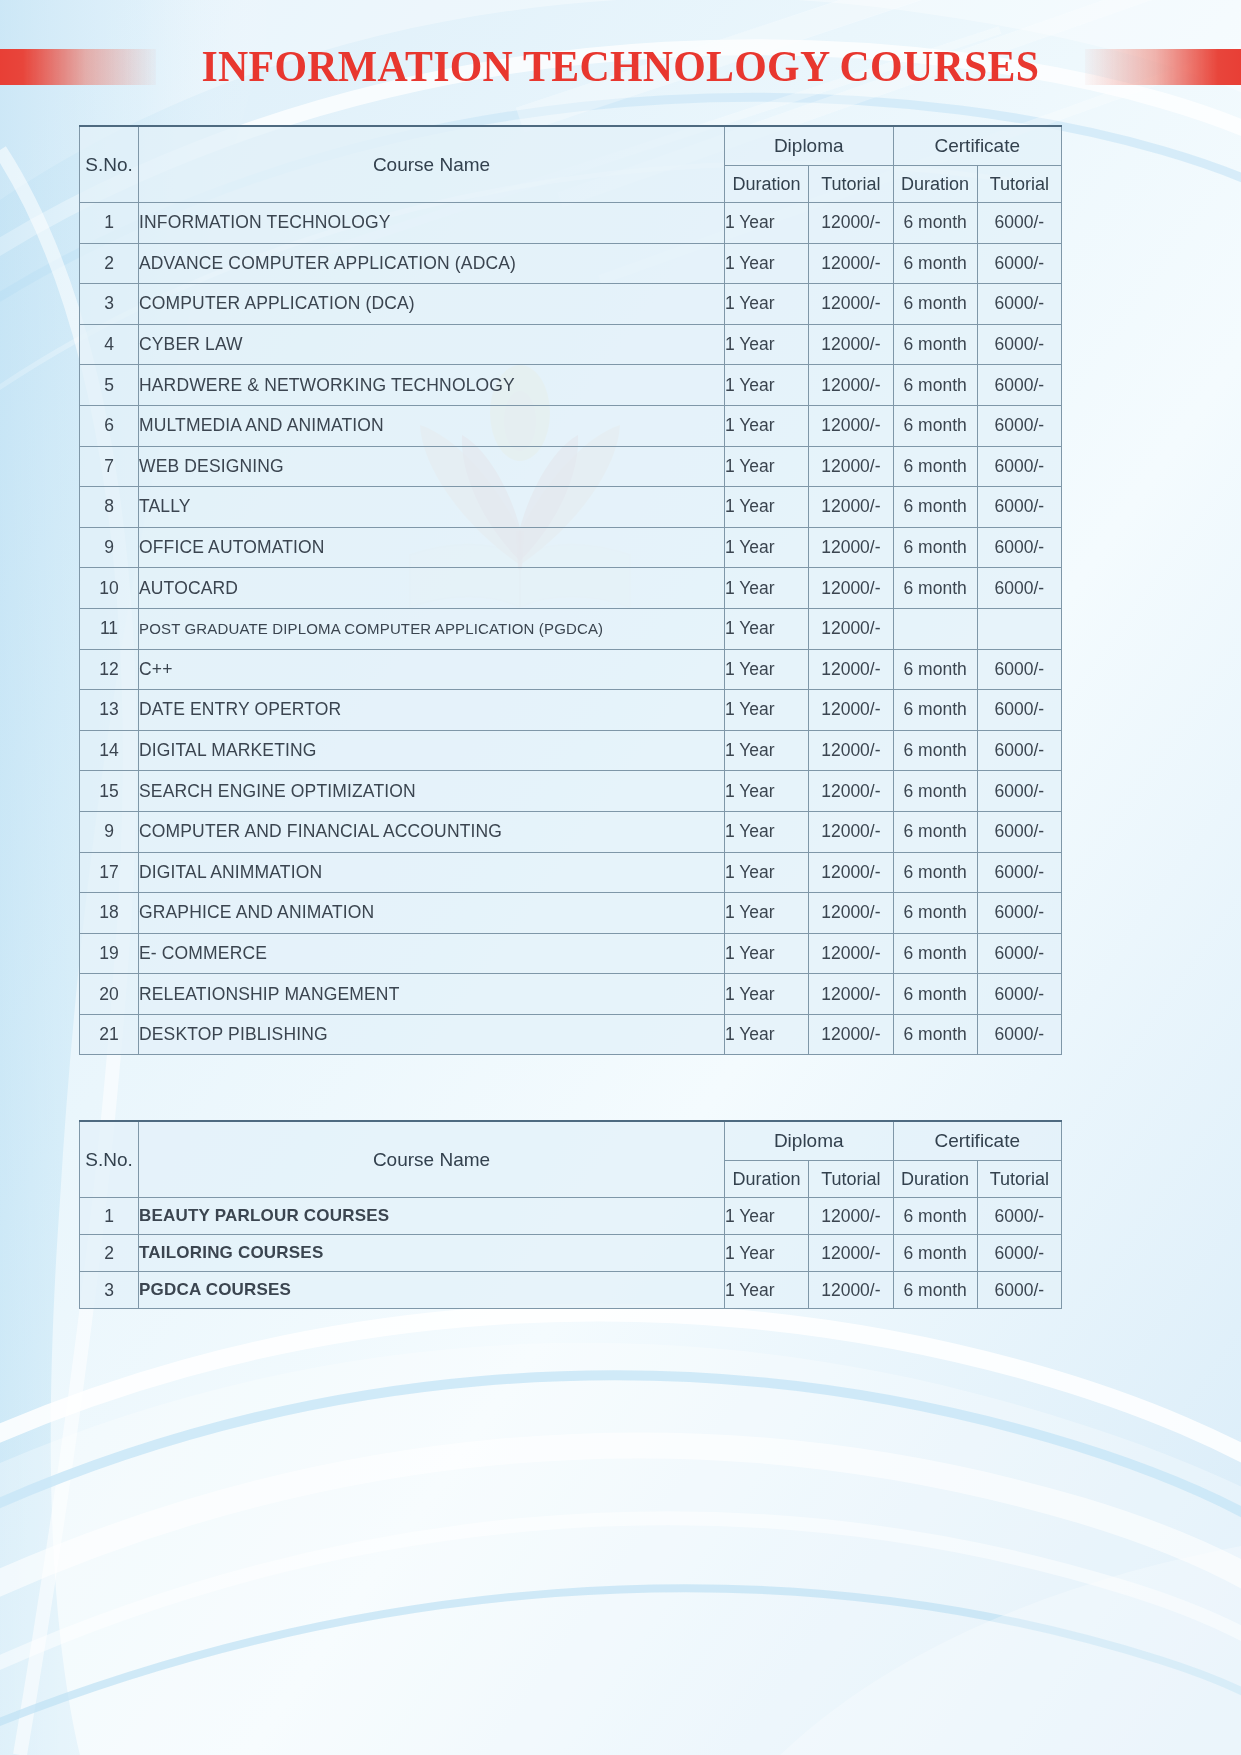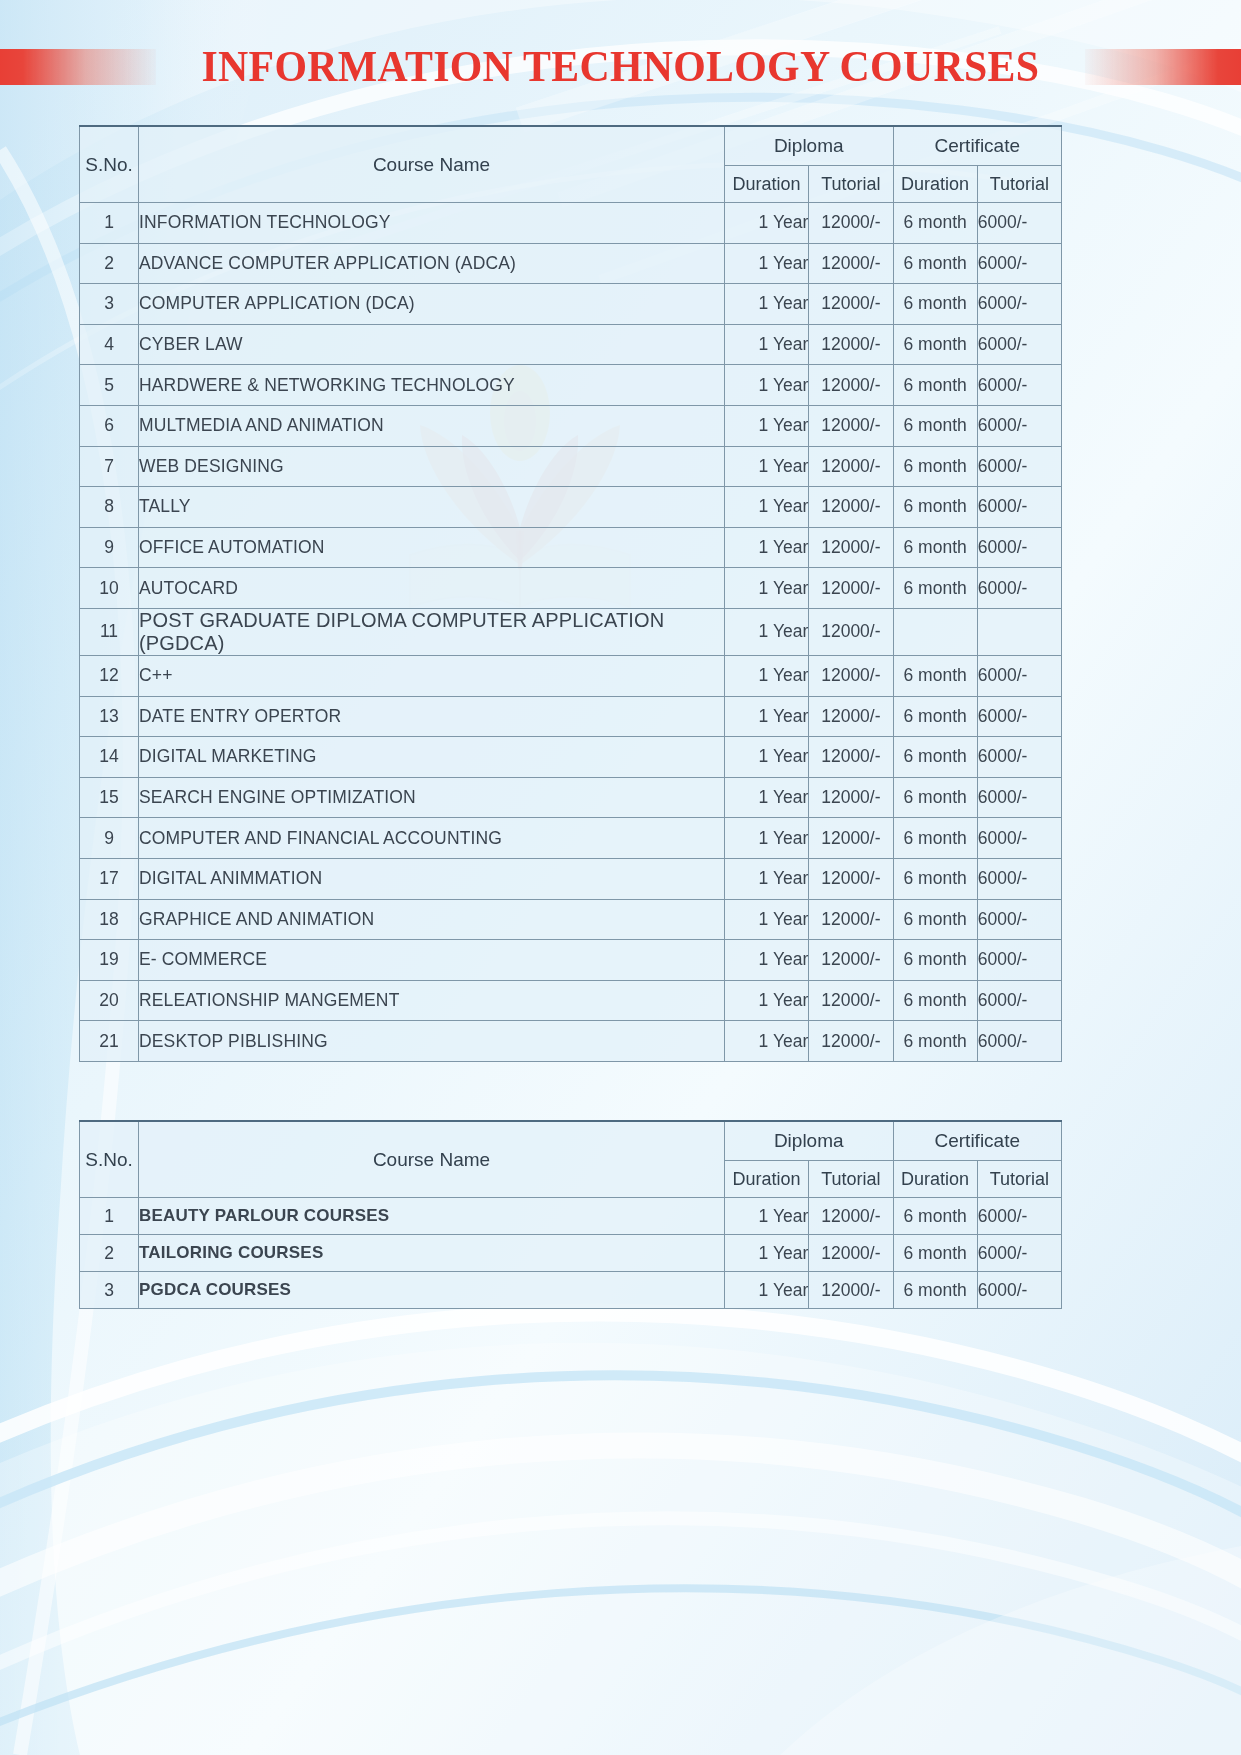--- a/index.html
+++ b/index.html
@@ -95,24 +95,24 @@
   .course-table td, .course-table th {
     border: 1px solid #7f97a8;
     padding: 0;
     font-weight: normal;
     background: rgba(226,242,250,0.50);
   }
   .course-table .outer-top td { border-top: 2px solid #4e6a80; }
 
   .c-sno    { width: 58px;  text-align: center; }
   .c-name   { width: 585px; text-align: left; padding-left: 14px; }
-  .c-d1     { width: 85px;  text-align: right; }
+  .c-d1     { width: 85px;  text-align: left; }
   .c-t1     { width: 85px;  text-align: center; }
   .c-d2     { width: 85px;  text-align: center; }
-  .c-t2     { width: 85px;  text-align: left; }
+  .c-t2     { width: 85px;  text-align: center; }
 
   .hdr-main td { height: 38px; text-align: center; font-size: 19px; color: #33414e; }
   .hdr-main .c-sno { font-size: 19px; }
   .hdr-sub td { height: 36px; text-align: center; font-size: 18px; color: #33414e; }
 
   .hdr-group { text-align: center; margin-left: 31px; }
 
   .body-row td { height: 39.6px; font-size: 17.5px; }
   .body-row .c-name { letter-spacing: 0.15px; }
   .body-row .c-sno { font-size: 17.5px; }
@@ -293,21 +293,21 @@
       <tr class="body-row">
         <td class="c-sno">10</td>
         <td class="c-name">AUTOCARD</td>
         <td class="c-d1">1 Year</td>
         <td class="c-t1">12000/-</td>
         <td class="c-d2">6 month</td>
         <td class="c-t2">6000/-</td>
       </tr>
       <tr class="body-row">
         <td class="c-sno">11</td>
-        <td class="c-name" style="font-size:20px">POST GRADUATE DIPLOMA COMPUTER APPLICATION (PGDCA)</td>
+        <td class="c-name" style="font-size:15px">POST GRADUATE DIPLOMA COMPUTER APPLICATION (PGDCA)</td>
         <td class="c-d1">1 Year</td>
         <td class="c-t1">12000/-</td>
         <td class="c-d2"></td>
         <td class="c-t2"></td>
       </tr>
       <tr class="body-row">
         <td class="c-sno">12</td>
         <td class="c-name">C++</td>
         <td class="c-d1">1 Year</td>
         <td class="c-t1">12000/-</td>

